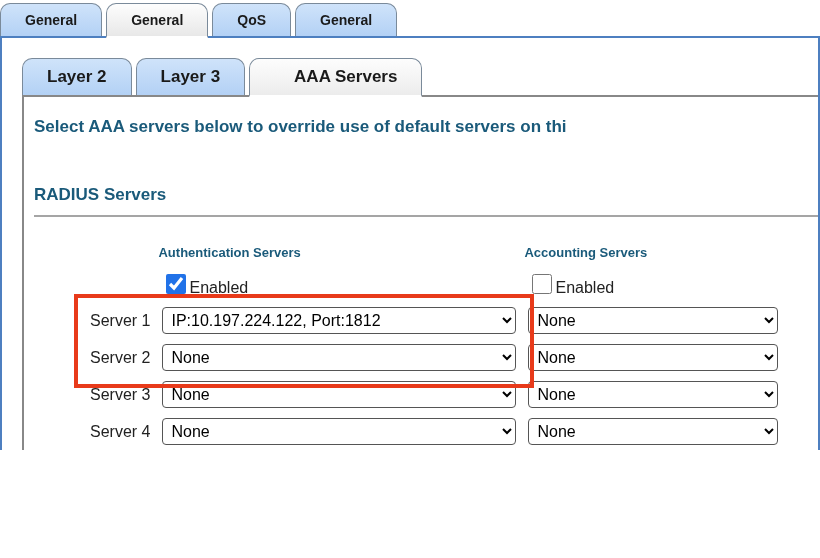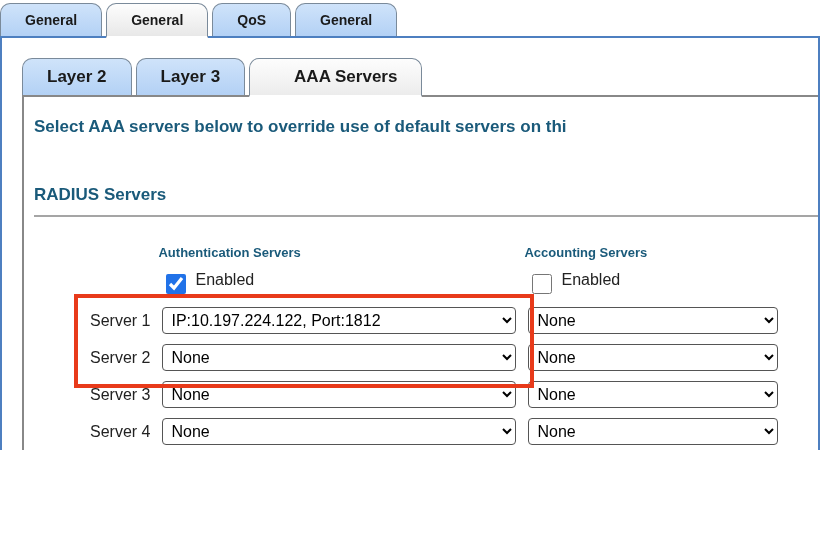--- a/index.html
+++ b/index.html
@@ -99,21 +99,21 @@
       text-align: left;
       padding: 4px 8px 6px 2px;
     }
     .server-table td {
       padding: 5px 6px;
       font-size: 16px;
       color: #222;
       vertical-align: middle;
     }
     .col-label { text-align: center; padding-right: 8px; white-space: nowrap; }
-    .checkbox-wrap { display: flex; align-items: flex-start; gap: 6px; }
+    .checkbox-wrap { display: flex; align-items: flex-end; gap: 0; }
     input[type="checkbox"] {
       width: 20px;
       height: 20px;
       accent-color: #2172e8;
       cursor: pointer;
     }
     select {
       font-size: 16px;
       padding: 3px 4px;
       border: 1px solid #555;

